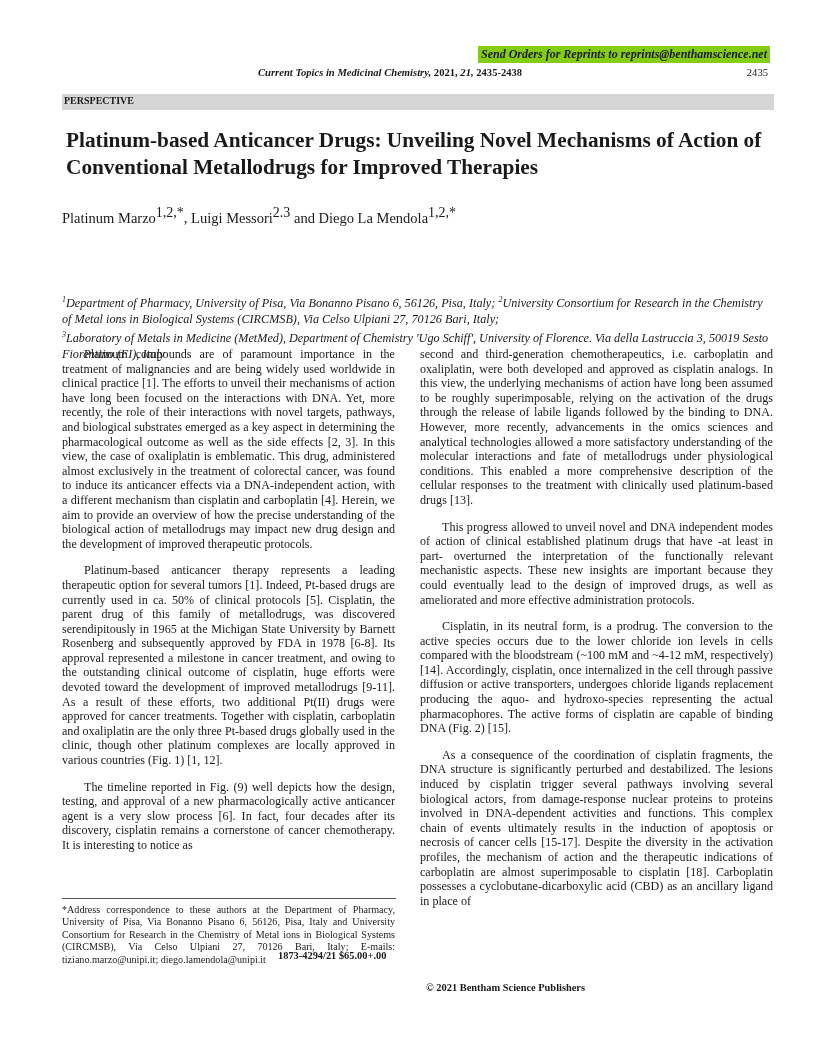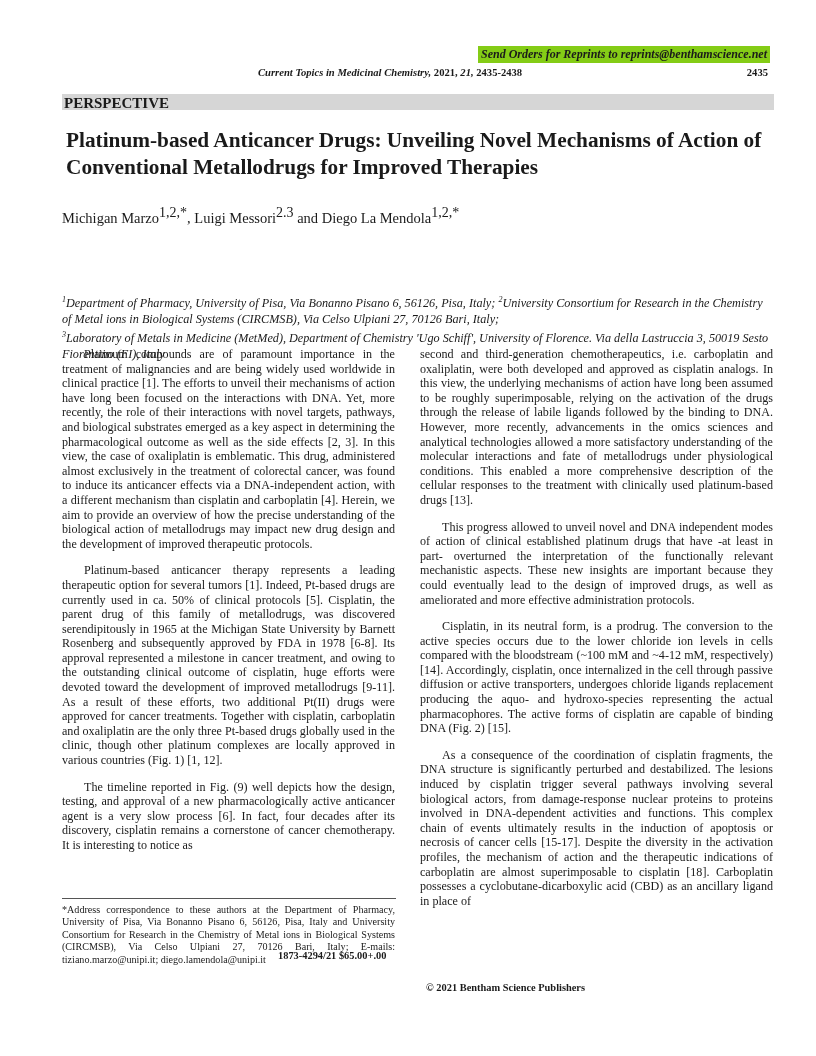--- a/index.html
+++ b/index.html
@@ -4,23 +4,23 @@
 <style>
   html, body { margin: 0; padding: 0; background: #ffffff; }
   body { width: 816px; height: 1056px; position: relative; overflow: hidden;
          font-family: "Liberation Serif", serif; color: #1a1a1a; }
   .abs { position: absolute; }
   .reprint { top: 46px; right: 46px; background: #84cc16; padding: 1px 3px;
              font-weight: bold; font-style: italic; font-size: 12px; }
   .journal { top: 67px; left: 258px; font-weight: bold; font-style: italic; font-size: 10.6px; }
   .journal .pn { font-style: normal; }
   .journal i { font-style: italic; }
-  .pagenum { top: 67px; right: 48px; font-weight: bold; font-size: 10.6px; }
+  .pagenum { top: 67px; right: 48px; font-weight: normal; font-size: 10.6px; }
   .section-bar { top: 94px; left: 62px; width: 712px; height: 16px; background: #d6d6d6; }
-  .section-label { top: 95px; left: 64px; font-weight: bold; font-size: 15px; }
+  .section-label { top: 95px; left: 64px; font-weight: bold; font-size: 10px; }
   .title { top: 123px; left: 62px; width: 720px; font-weight: bold; font-size: 21.3px; line-height: 27px; }
   .authors { top: 205px; left: 62px; font-size: 14.5px; }
   .authors sup { font-size: 14px; }
   .affil { top: 256px; left: 62px; width: 712px; font-style: italic; font-size: 12.2px; line-height: 15.5px; margin-top: 36px; }
   .affil sup { font-size: 8px; font-style: italic; }
   .col { width: 330px; font-size: 12.1px; line-height: 14.6px; text-align: justify; }
   .col p { margin: 12px 0 7px 0; text-indent: 22px; hyphens: manual; }
   .col p.cont { text-indent: 0; }
   .col-left { top: 335px; left: 62px; }
   .col-right { top: 335px; left: 420px; width: 353px; }
@@ -42,21 +42,21 @@
   <span class="pn">2435-2438</span>
 </div>
 <div class="abs pagenum">2435</div>
 
 <div class="abs section-bar"></div>
 <div class="abs section-label">PERSPECTIVE</div>
 
 <h1 class="abs title" style="margin:4px">Platinum-based Anticancer Drugs: Unveiling Novel Mechanisms of Action of Conventional Metallodrugs for Improved Therapies</h1>
 
 <div class="abs authors">
-  <span>Michigan Marzo</span><sup>1,2,*</sup><span>, </span><span>Luigi Messori</span><sup>2.3</sup><span> and </span><span>Diego La Mendola</span><sup>1,2,*</sup>
+  <span>Platinum Marzo</span><sup>1,2,*</sup><span>, </span><span>Luigi Messori</span><sup>2.3</sup><span> and </span><span>Diego La Mendola</span><sup>1,2,*</sup>
 </div>
 
 <div class="abs affil">
   <sup>1</sup><span>Department of Pharmacy, University of Pisa, Via Bonanno Pisano 6, 56126, Pisa, Italy; </span><sup>2</sup><span>University Consortium for Research in the Chemistry of Metal ions in Biological Systems (CIRCMSB), Via Celso Ulpiani 27, 70126 Bari, Italy; </span><br><sup>3</sup><span>Laboratory of Metals in Medicine (MetMed), Department of Chemistry 'Ugo Schiff', University of Florence. Via della Lastruccia 3, 50019 Sesto Fiorentino (FI), Italy</span>
 </div>
 
 <div class="abs col col-left">
   <p>Platinum compounds are of paramount importance in the treatment of malignancies and are being widely used worldwide in clinical practice [1]. The efforts to unveil their mechanisms of action have long been focused on the inter­actions with DNA. Yet, more recently, the role of their in­teractions with novel targets, pathways, and biological sub­strates emerged as a key aspect in determining the pharma­cological outcome as well as the side effects [2, 3]. In this view, the case of oxaliplatin is emblematic. This drug, ad­ministered almost exclusively in the treatment of colorectal cancer, was found to induce its anticancer effects via a DNA-independent action, with a different mechanism than cisplatin and carboplatin [4]. Herein, we aim to provide an overview of how the precise understanding of the biological action of metallodrugs may impact new drug design and the development of improved therapeutic protocols.</p>
   <p>Platinum-based anticancer therapy represents a leading therapeutic option for several tumors [1]. Indeed, Pt-based drugs are currently used in ca. 50% of clinical protocols [5]. Cisplatin, the parent drug of this family of metallodrugs, was discovered serendipitously in 1965 at the Michigan State University by Barnett Rosenberg and subsequently approved by FDA in 1978 [6-8]. Its approval represented a milestone in cancer treatment, and owing to the outstanding clinical outcome of cisplatin, huge efforts were devoted to­ward the development of improved metallodrugs [9-11]. As a result of these efforts, two additional Pt(II) drugs were approved for cancer treatments. Together with cisplatin, carboplatin and oxaliplatin are the only three Pt-based drugs globally used in the clinic, though other platinum complexes are locally approved in various countries (Fig. 1) [1, 12].</p>
   <p>The timeline reported in Fig. (9) well depicts how the design, testing, and approval of a new pharmacologically active anticancer agent is a very slow process [6]. In fact, four decades after its discovery, cisplatin remains a corner­stone of cancer chemotherapy. It is interesting to notice as</p>

